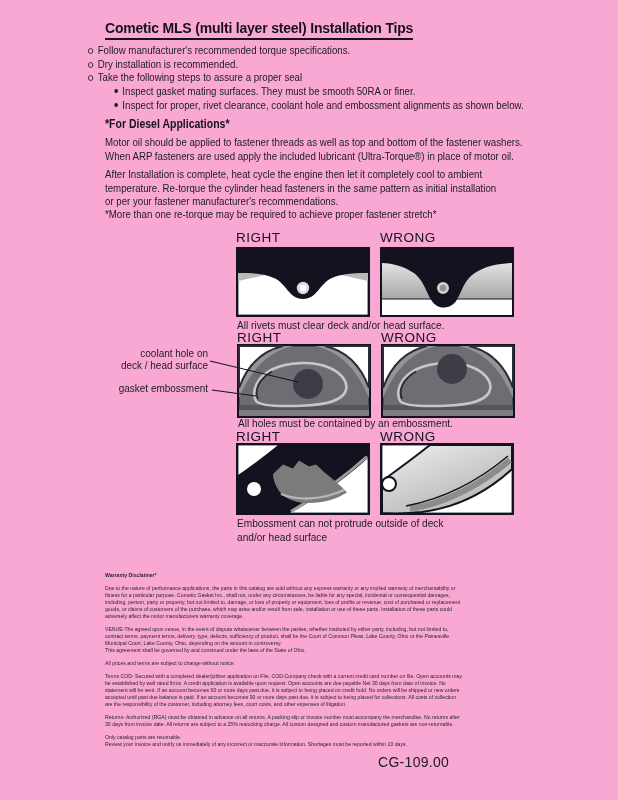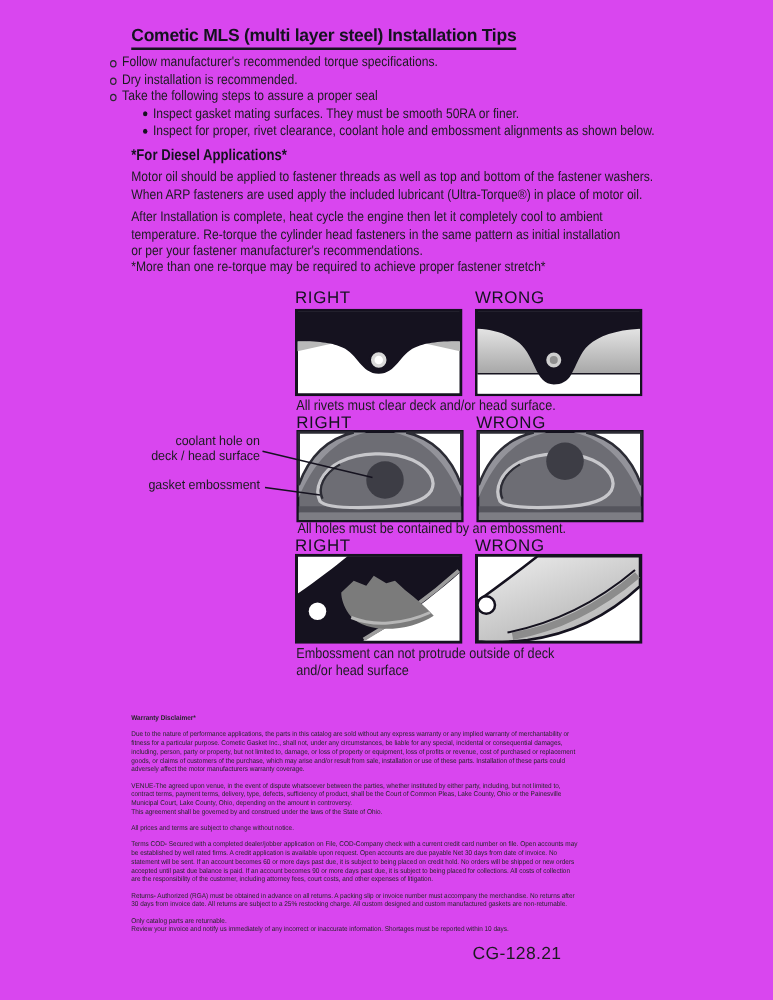--- a/index.html
+++ b/index.html
@@ -1,16 +1,16 @@
 <!DOCTYPE html>
 <html><head>
 <meta charset="utf-8">
 <style>
   html,body{margin:0;padding:0;background:#ffffff;}
-  .page{position:relative;width:618px;height:800px;background:#d946ef;overflow:hidden;
+  .page{position:relative;width:618px;height:800px;background:#f9a8d4;overflow:hidden;
         font-family:"Liberation Sans", sans-serif;color:#1b1b1f;}
   .abs{position:absolute;}
   .cx84{transform:scaleX(0.84);transform-origin:0 0;}
   .cx88{transform:scaleX(0.88);transform-origin:0 0;}
   .cx92{transform:scaleX(0.92);transform-origin:0 0;}
   .cx95r{transform:scaleX(0.95);transform-origin:100% 0;}
   .title{left:105px;top:20px;font-size:14px;font-weight:bold;margin:0;white-space:nowrap;
          border-bottom:2px solid #15121f;padding-bottom:2px;letter-spacing:-0.2px;color:#15121f;}
   .bullets{left:88px;top:44px;font-size:11px;line-height:13.7px;white-space:nowrap;}
   .b{display:flex;align-items:flex-start;}
@@ -189,15 +189,15 @@
 be established by well rated firms.  A credit application is available upon request.  Open accounts are due payable Net 30 days from date of invoice.  No
 statement will be sent.  If an account becomes 60 or more days past due, it is subject to being placed on credit hold.  No orders will be shipped or new orders
 accepted until past due balance is paid.  If an account becomes 90 or more days past due, it is subject to being placed for collections.  All costs of collection
 are the responsibility of the customer, including attorney fees, court costs, and other expenses of litigation.</p>
     <p>Returns- Authorized (RGA) must be obtained in advance on all returns.  A packing slip or invoice number must accompany the merchandise.  No returns after
 30 days from invoice date.  All returns are subject to a 25% restocking charge.  All custom designed and custom manufactured gaskets are non-returnable.</p>
     <p>Only catalog parts are returnable.
 Review your invoice and notify us immediately of any incorrect or inaccurate information.  Shortages must be reported within 10 days.</p>
   </div>
 
-  <div class="abs pagenum">CG-128.21</div>
+  <div class="abs pagenum">CG-109.00</div>
 
 </div>
 
 </body></html>

